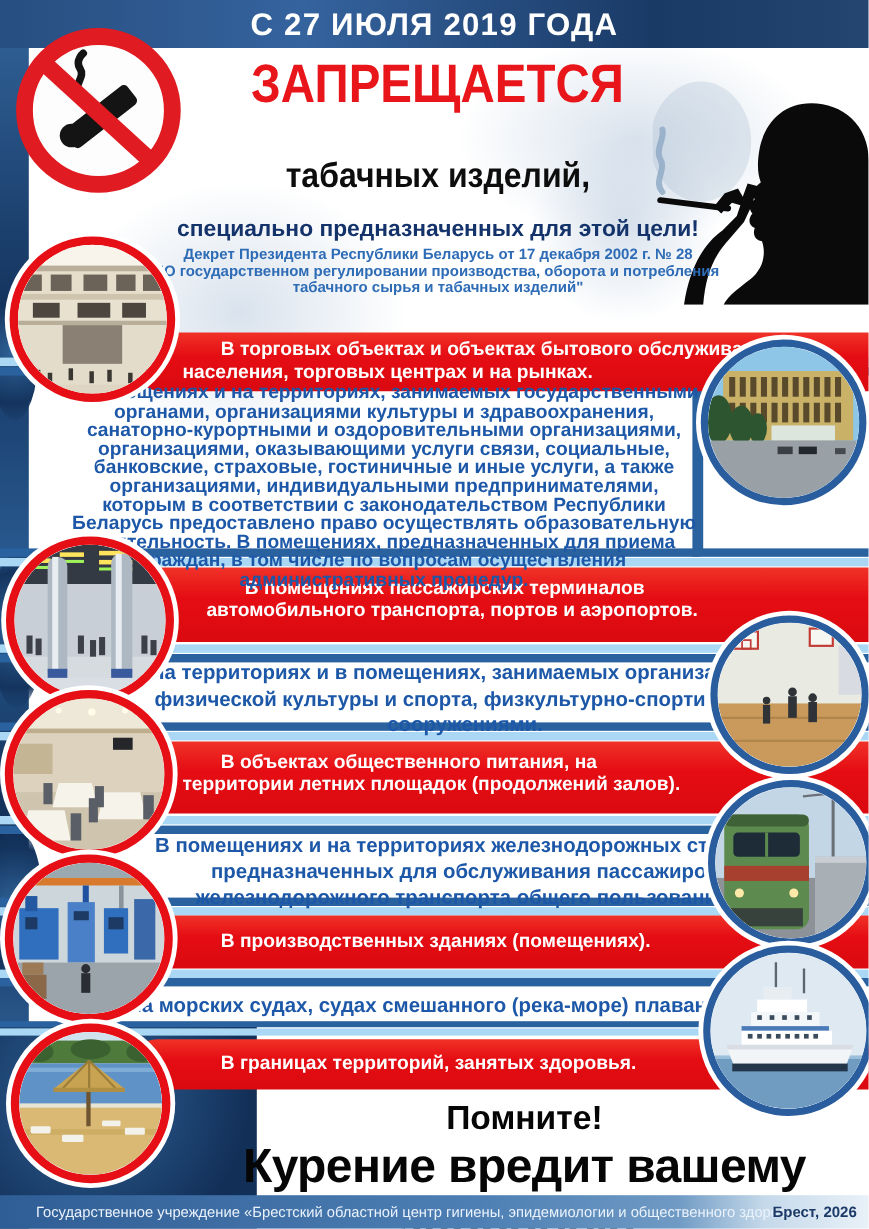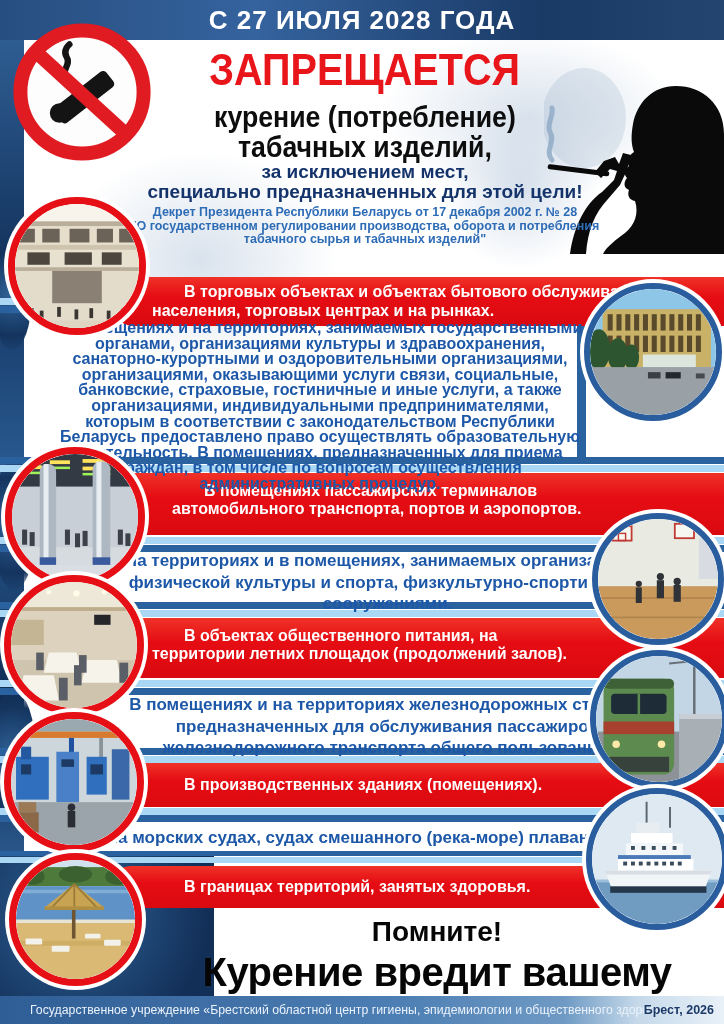--- a/index.html
+++ b/index.html
@@ -81,27 +81,25 @@
   <div class="left-strip"></div>
   <div class="left-blob" style="left:-8px;top:460px;width:44px;height:130px;"></div>
   <div class="left-blob" style="left:-10px;top:690px;width:46px;height:130px;"></div>
   <div class="left-blob" style="left:-8px;top:240px;width:40px;height:110px;"></div>
   <div class="bottom-dark"></div>
   <div class="smoke" style="left:380px;top:30px;width:300px;height:170px;"></div>
   <div class="smoke" style="left:60px;top:150px;width:280px;height:220px;"></div>
   <div class="smoke" style="left:440px;top:110px;width:160px;height:160px;"></div>
 
   <div class="top-band">
-    <span>С 27 ИЮЛЯ 2028 ГОДА</span>
+    <span>С 27 ИЮЛЯ 2019 ГОДА</span>
   </div>
 
   <div class="hline t-prohibited"><span>ЗАПРЕЩАЕТСЯ</span></div>
-  <div class="hline t-sub1"><span>курение (потребление)</span></div>
   <div class="hline t-sub2"><span>табачных изделий,</span></div>
-  <div class="hline t-exc1">за исключением мест,</div>
   <div class="hline t-exc2">специально предназначенных для этой цели!</div>
   <div class="hline t-dec1">Декрет Президента Республики Беларусь от 17 декабря 2002 г. № 28</div>
   <div class="hline t-dec2">"О государственном регулировании производства, оборота и потребления</div>
   <div class="hline t-dec3">табачного сырья и табачных изделий"</div>
 
   <div class="nosmoke">
     <svg viewBox="0 0 100 100">
       <circle cx="50" cy="50" r="44" fill="#fdfdfd" stroke="#e01b22" stroke-width="10"></circle>
       <path d="M40,42 c-7,-7 3,-11 -1,-17 c-3,-5 2,-9 2,-9" stroke="#141414" stroke-width="4.5" fill="none" stroke-linecap="round"></path>
       <rect x="28" y="47" width="47" height="14" rx="3" transform="rotate(-38 51 54)" fill="#141414"></rect>

